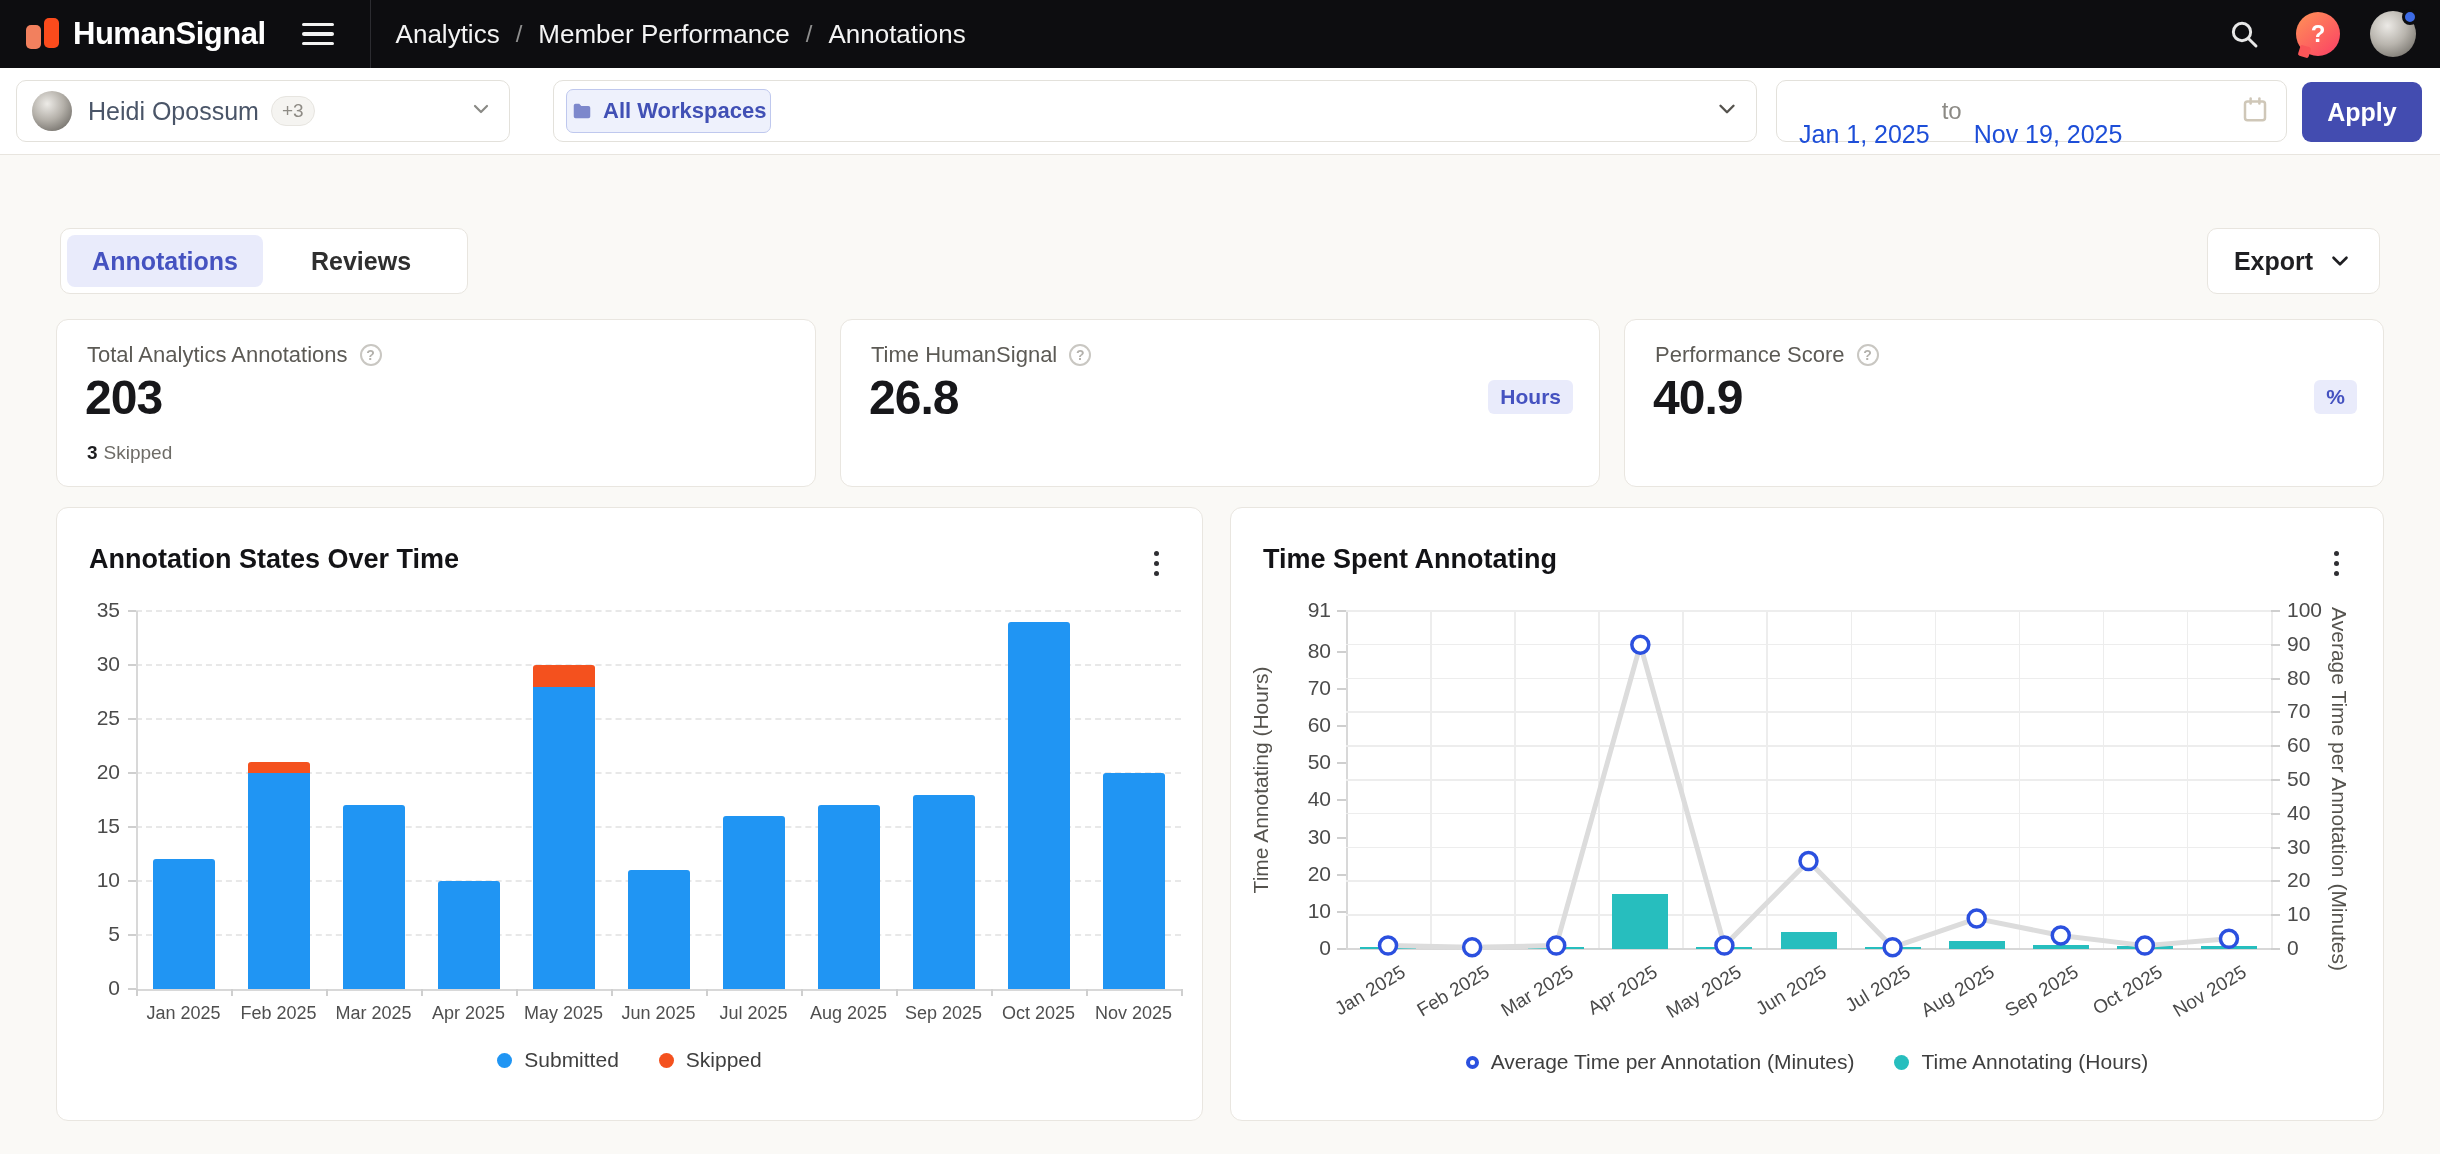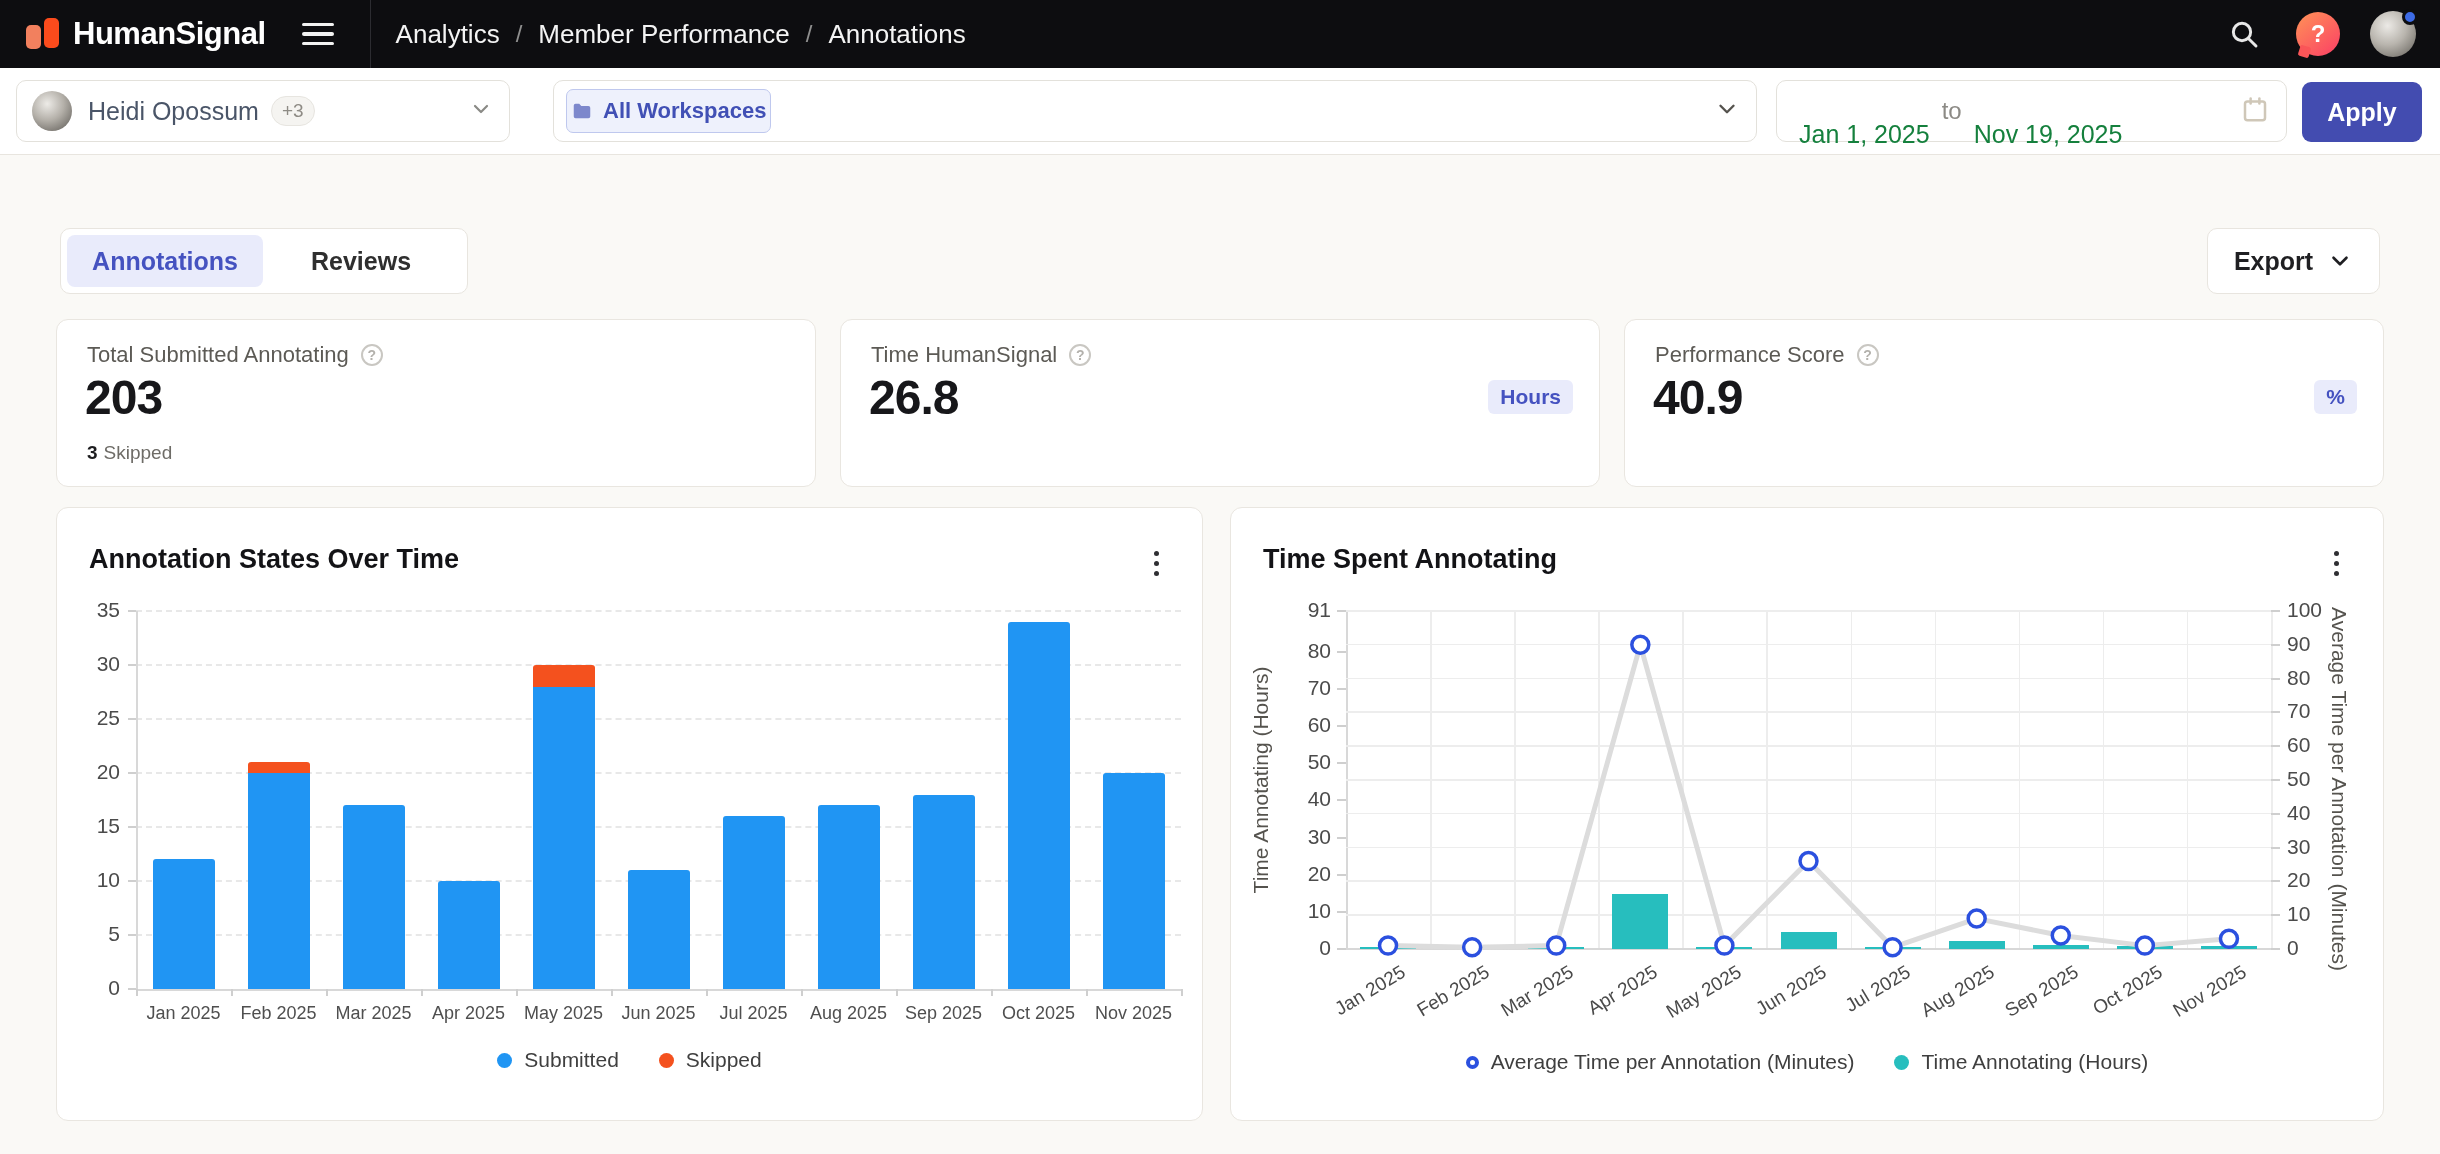--- a/index.html
+++ b/index.html
@@ -46,21 +46,21 @@
               background:radial-gradient(circle at 38% 32%, #EDEBE7 0%, #B4B0A9 45%, #585550 100%); }
   .m-name { margin-left:16px; font-size:25px; color:#4A5568; }
   .m-extra { margin-left:12px; padding:3px 10px; border-radius:999px; background:#F5F4F1;
              border:1px solid #E7E5E0; color:#8E8B85; font-size:19px; }
   .box-chevron { position:absolute; right:16px; top:50%; transform:translateY(-50%); }
   .workspace-select { left:553px; width:1204px; }
   .ws-chip { display:flex; align-items:center; gap:10px; margin-left:12px; padding:8px 4px;
              background:#EEF1FC; border:1px solid #BFC8EE; border-radius:7px; }
   .ws-chip span { color:#4150B5; font-size:22px; font-weight:bold; }
   .date-box { left:1776px; width:511px; }
-  .date-box .d-start, .date-box .d-end { font-size:25px; color:#15803d;margin-top:46px; }
+  .date-box .d-start, .date-box .d-end { font-size:25px; color:#1d4ed8;margin-top:46px; }
   .date-box .d-start { margin-left:22px; }
   .date-box .d-to { font-size:24px; color:#8C8A85; margin:0 12px; }
   .apply-btn { position:absolute; left:2302px; top:14px; width:120px; height:60px; background:#434CB0;
                color:#fff; font-size:25px; font-weight:bold; border:none; border-radius:9px; cursor:pointer; }
 
   
   .tabs { position:absolute; left:60px; top:228px; width:408px; height:66px; background:#FFFFFF;
           border:1px solid #E8E5DF; border-radius:10px; display:flex; align-items:center; padding:6px; }
   .tab { width:196px; height:52px; display:flex; align-items:center; justify-content:center;
          font-size:25px; border-radius:8px; cursor:pointer; }
@@ -207,21 +207,21 @@
   </div>
   <button class="export-btn">
     <span>Export</span>
     <svg width="26" height="26" viewBox="0 0 24 24" fill="none" stroke="#1F1F22" stroke-width="2.4" stroke-linecap="round" stroke-linejoin="round">
         <polyline points="6 9 12 15 18 9"></polyline>
       </svg>
   </button>
 
   <div class="metric-card mc-1">
     <div class="mc-label-row">
-      <span class="mc-label">Total Submitted Annotating</span>
+      <span class="mc-label">Total Analytics Annotations</span>
       <span class="help-icon">?</span>
     </div>
     <div class="mc-value">203</div>
     <div class="mc-footer">
       <span class="cf-num">3</span><span class="cf-label">Skipped</span>
     </div>
   </div>
   <div class="metric-card mc-2">
     <div class="mc-label-row">
       <span class="mc-label">Time HumanSignal</span>

